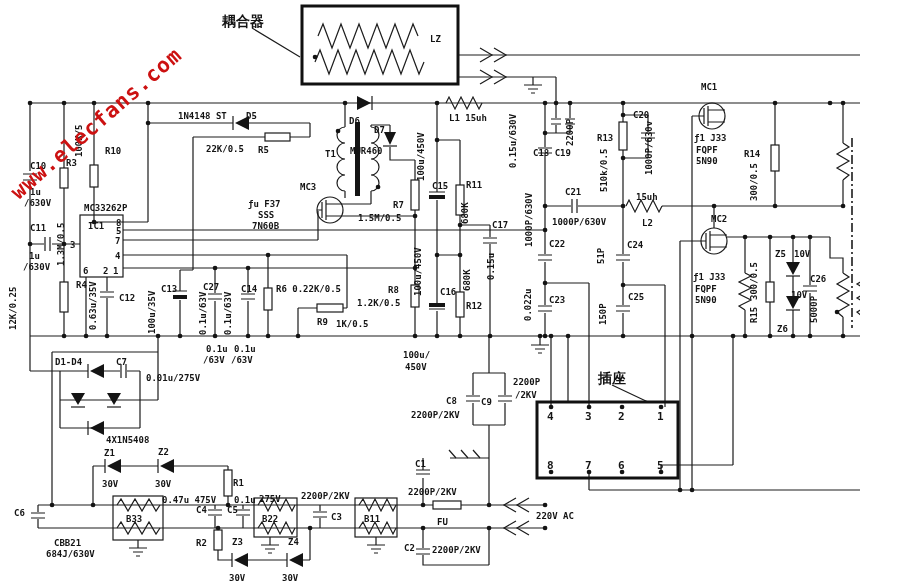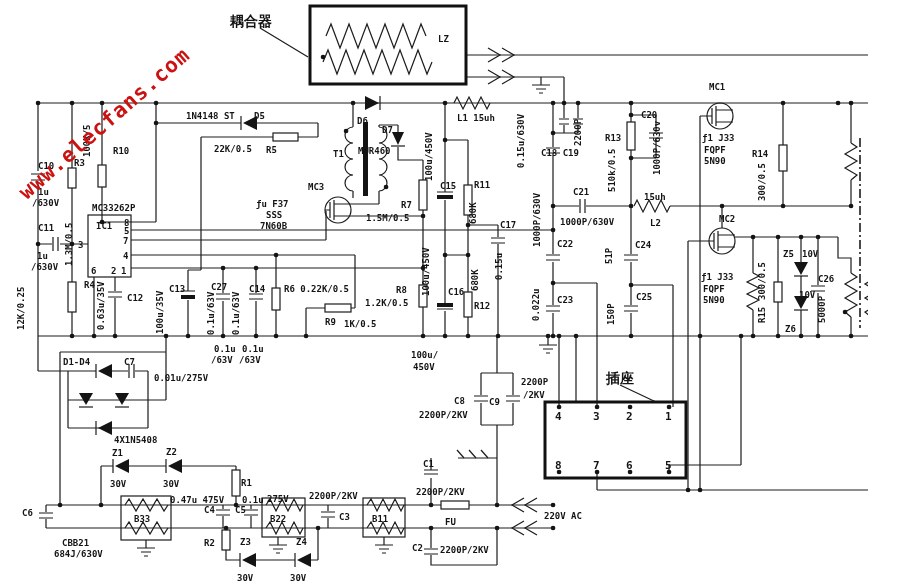--- a/index.html
+++ b/index.html
@@ -1,17 +1,17 @@
 <!DOCTYPE html>
 <html><head>
 <meta charset="utf-8">
 <style>
   html,body{margin:0;padding:0;background:#ffffff;}
   .stage{position:relative;width:860px;height:584px;background:#ffffff;overflow:hidden;
-         font-family:"DejaVu Sans Mono","Liberation Mono",monospace;margin-left:8px;}
+         font-family:"DejaVu Sans Mono","Liberation Mono",monospace;}
   svg{position:absolute;left:0;top:0;}
   svg text{font-family:"DejaVu Sans Mono","Liberation Mono",monospace;font-weight:bold;fill:#141414;}
   .w{stroke:#1c1c1c;stroke-width:1.2;fill:none;}
   .w3{stroke:#111;stroke-width:3;fill:none;}
   .rb{fill:#ffffff;stroke:#1c1c1c;stroke-width:1.2;}
   .dd{fill:#141414;stroke:none;}
   .dots{stroke:#141414;stroke-width:4.6;stroke-linecap:round;fill:none;}
   .core{stroke:#1c1c1c;stroke-width:1.6;stroke-dasharray:9 3 2 3;fill:none;}
   #watermark{position:absolute;left:6px;top:186px;transform:rotate(-41deg);transform-origin:0 0;
     color:#cc1111;font-size:21px;font-weight:bold;letter-spacing:1px;white-space:nowrap;}

